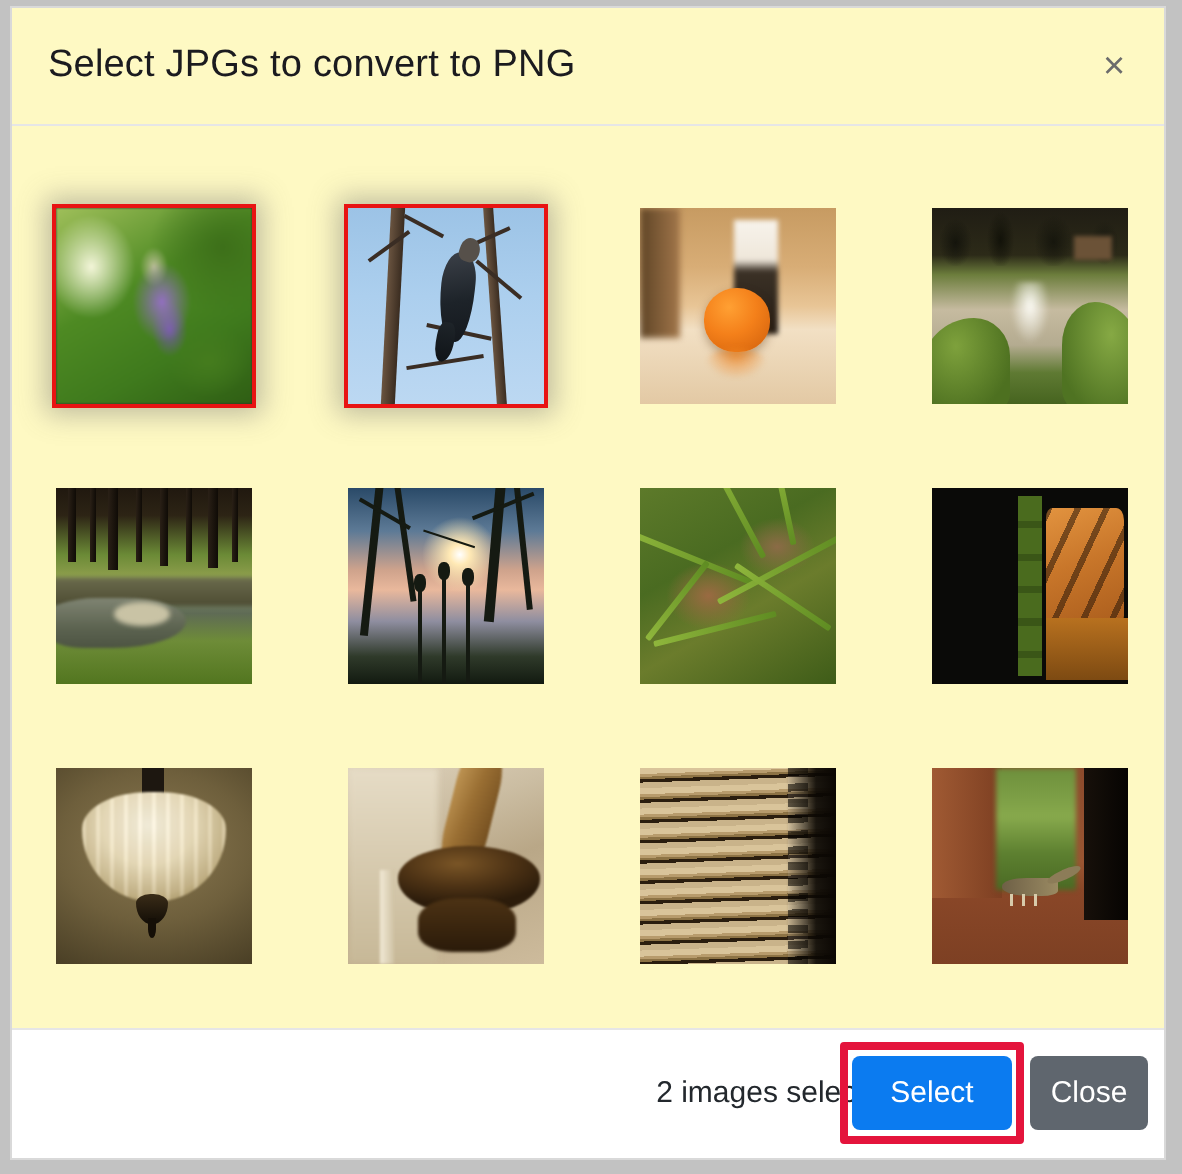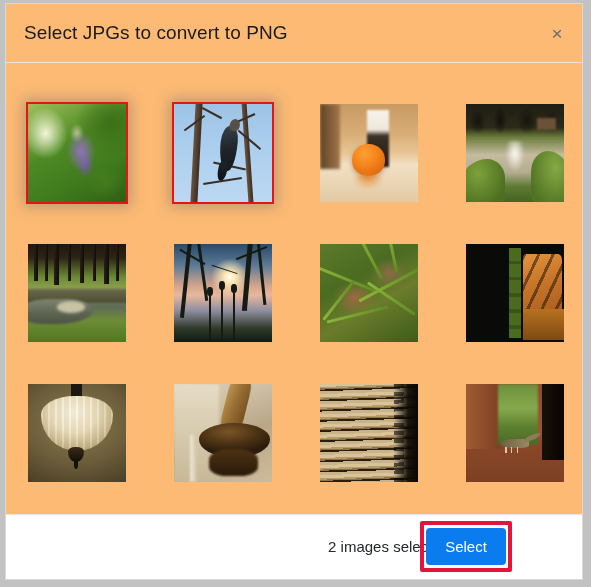--- a/index.html
+++ b/index.html
@@ -9,21 +9,21 @@
     background: #c2c2c2;
     font-family: "Liberation Sans", sans-serif;
     overflow: hidden;
   }
 
   
   #dialog {
     position: absolute;
     left: 5px; top: 3px;
     width: 578px; height: 577px;
-    background: #fdba74;
+    background: #fef9c3;
     border: 1px solid #d9d9d9;
     display: flex;
     flex-direction: column;
   }
 
   
   #header {
     position: relative;
     height: 59px;
     flex: 0 0 59px;
@@ -648,16 +648,17 @@
               <i class="legs"></i>
             </div>
           </div>
         </div>
       </div>
   </div>
 
   <div id="footer">
     <div id="selected-count">2 images selected</div>
     <button id="convert-button">Select</button>
+    <button id="close-button">Close</button>
     <div id="convert-annotation"></div>
   </div>
 
 </div>
 
 </body></html>

